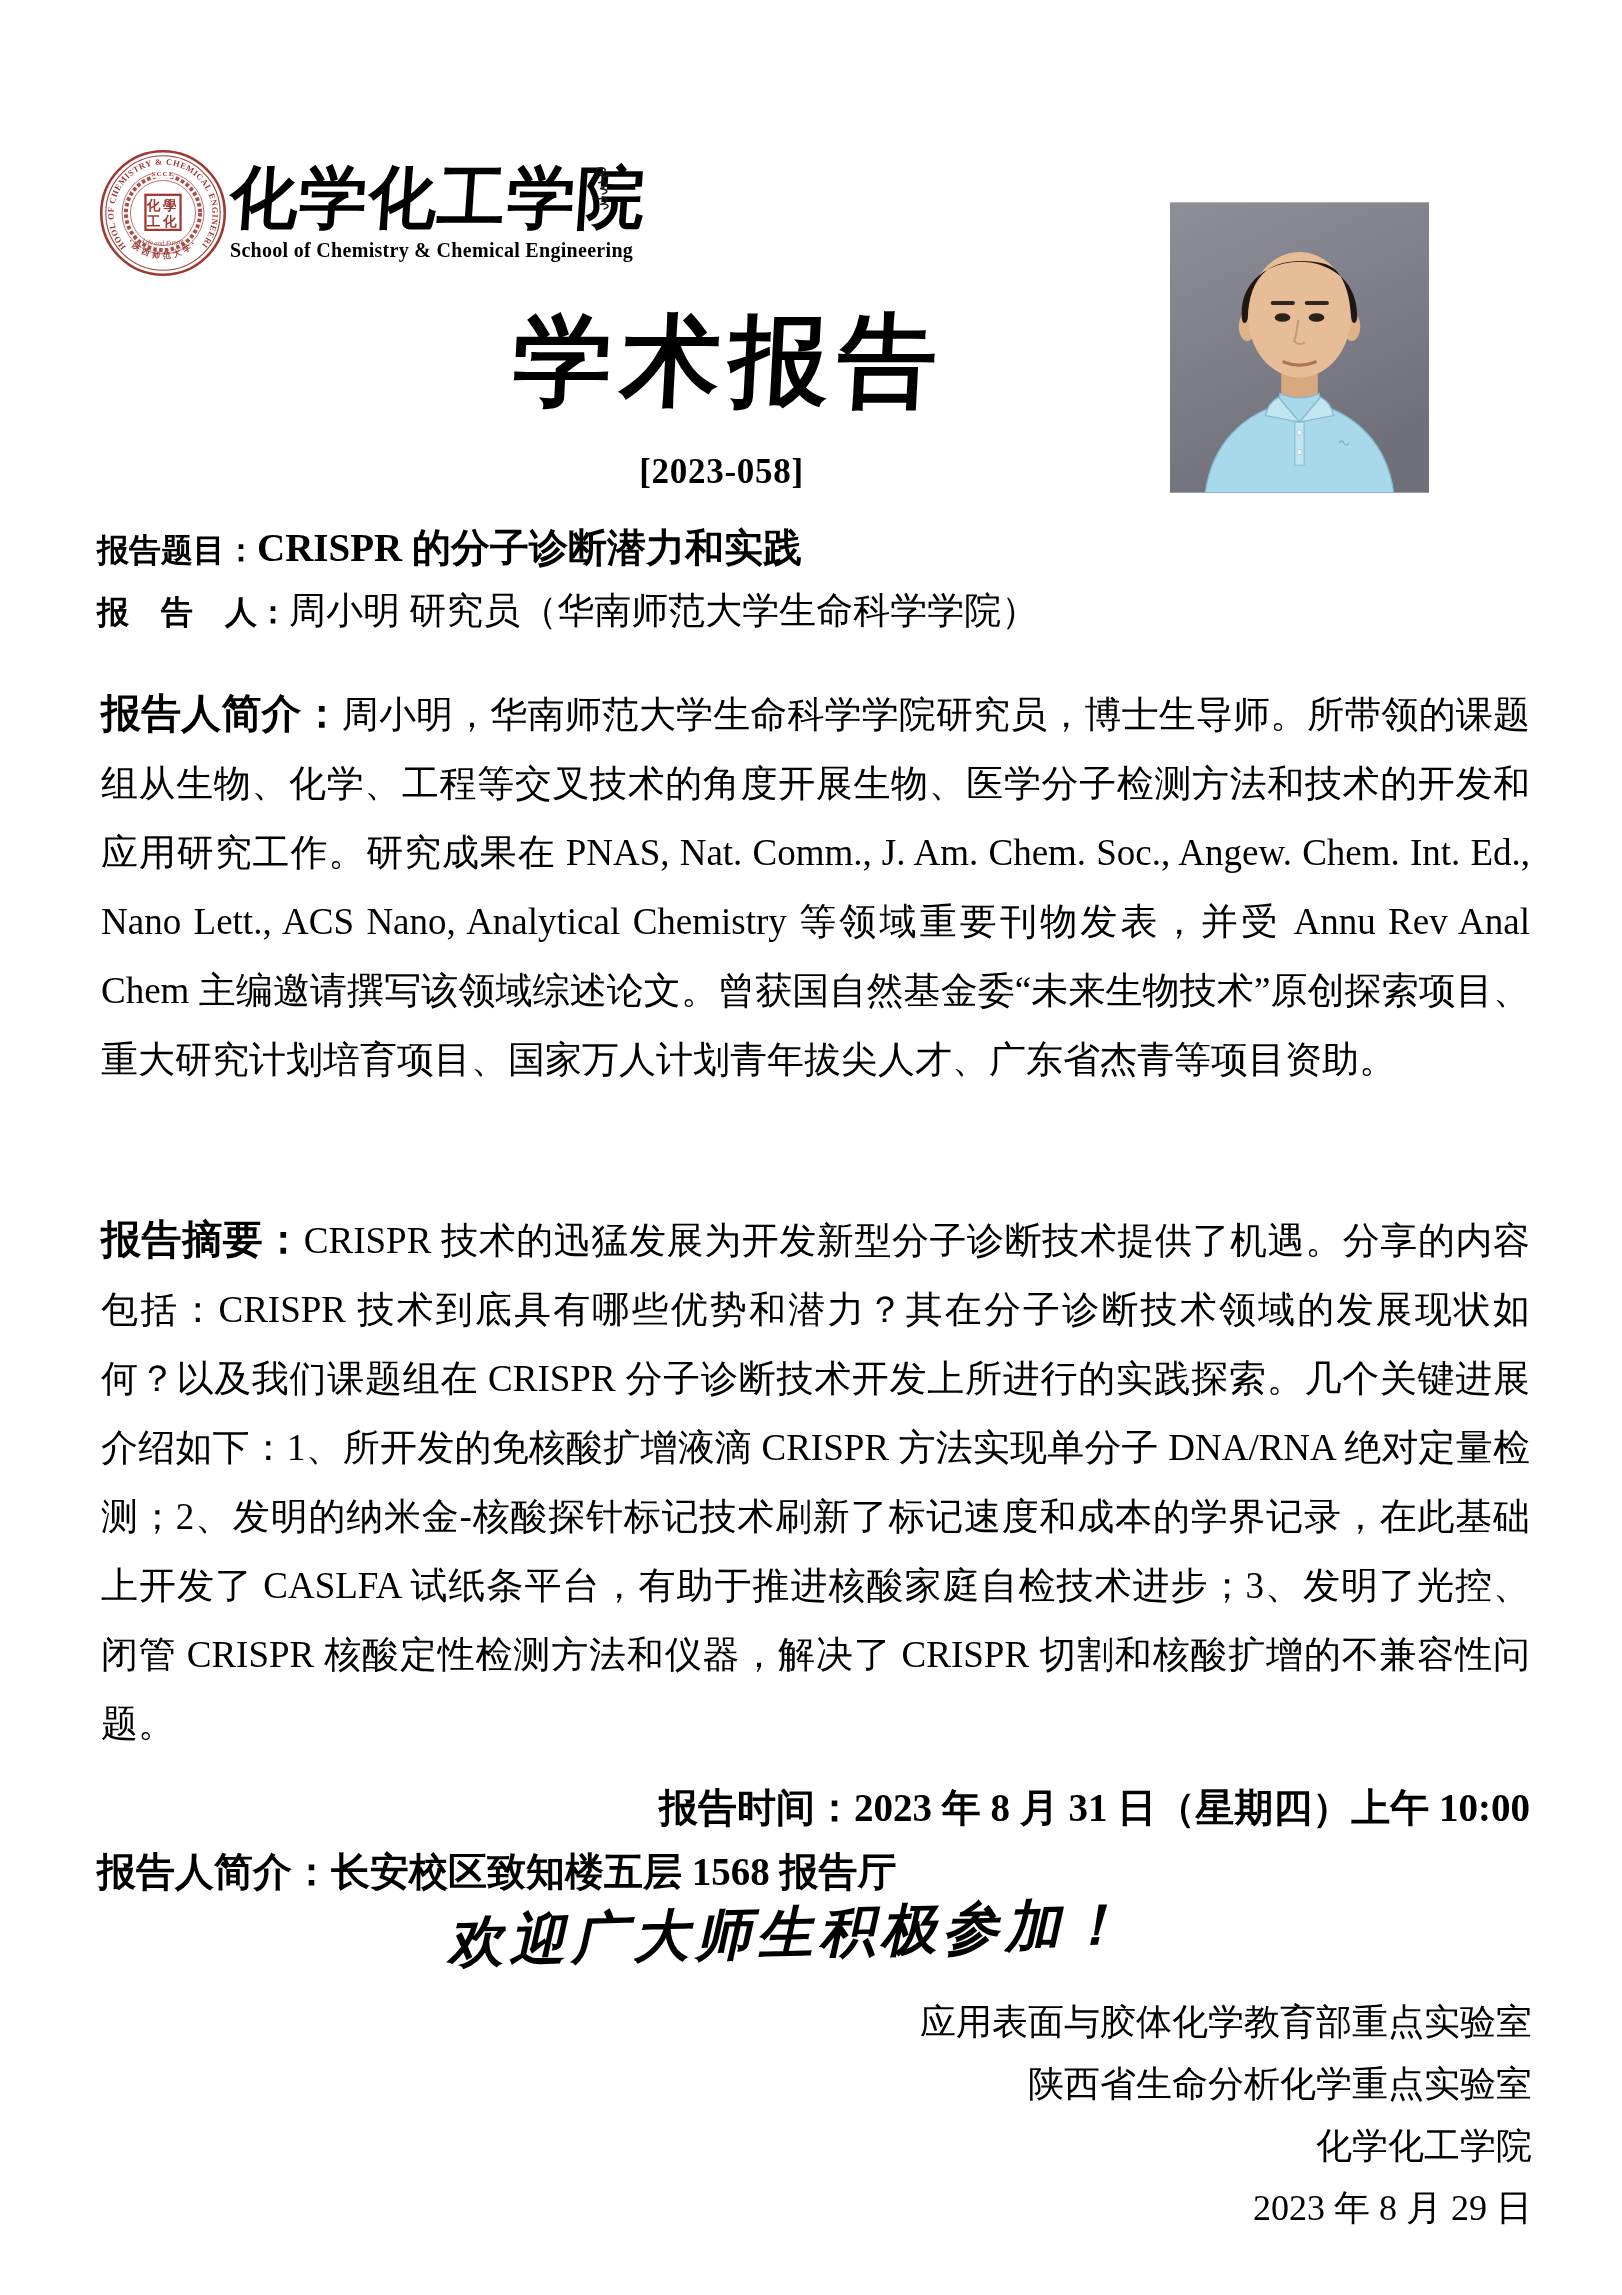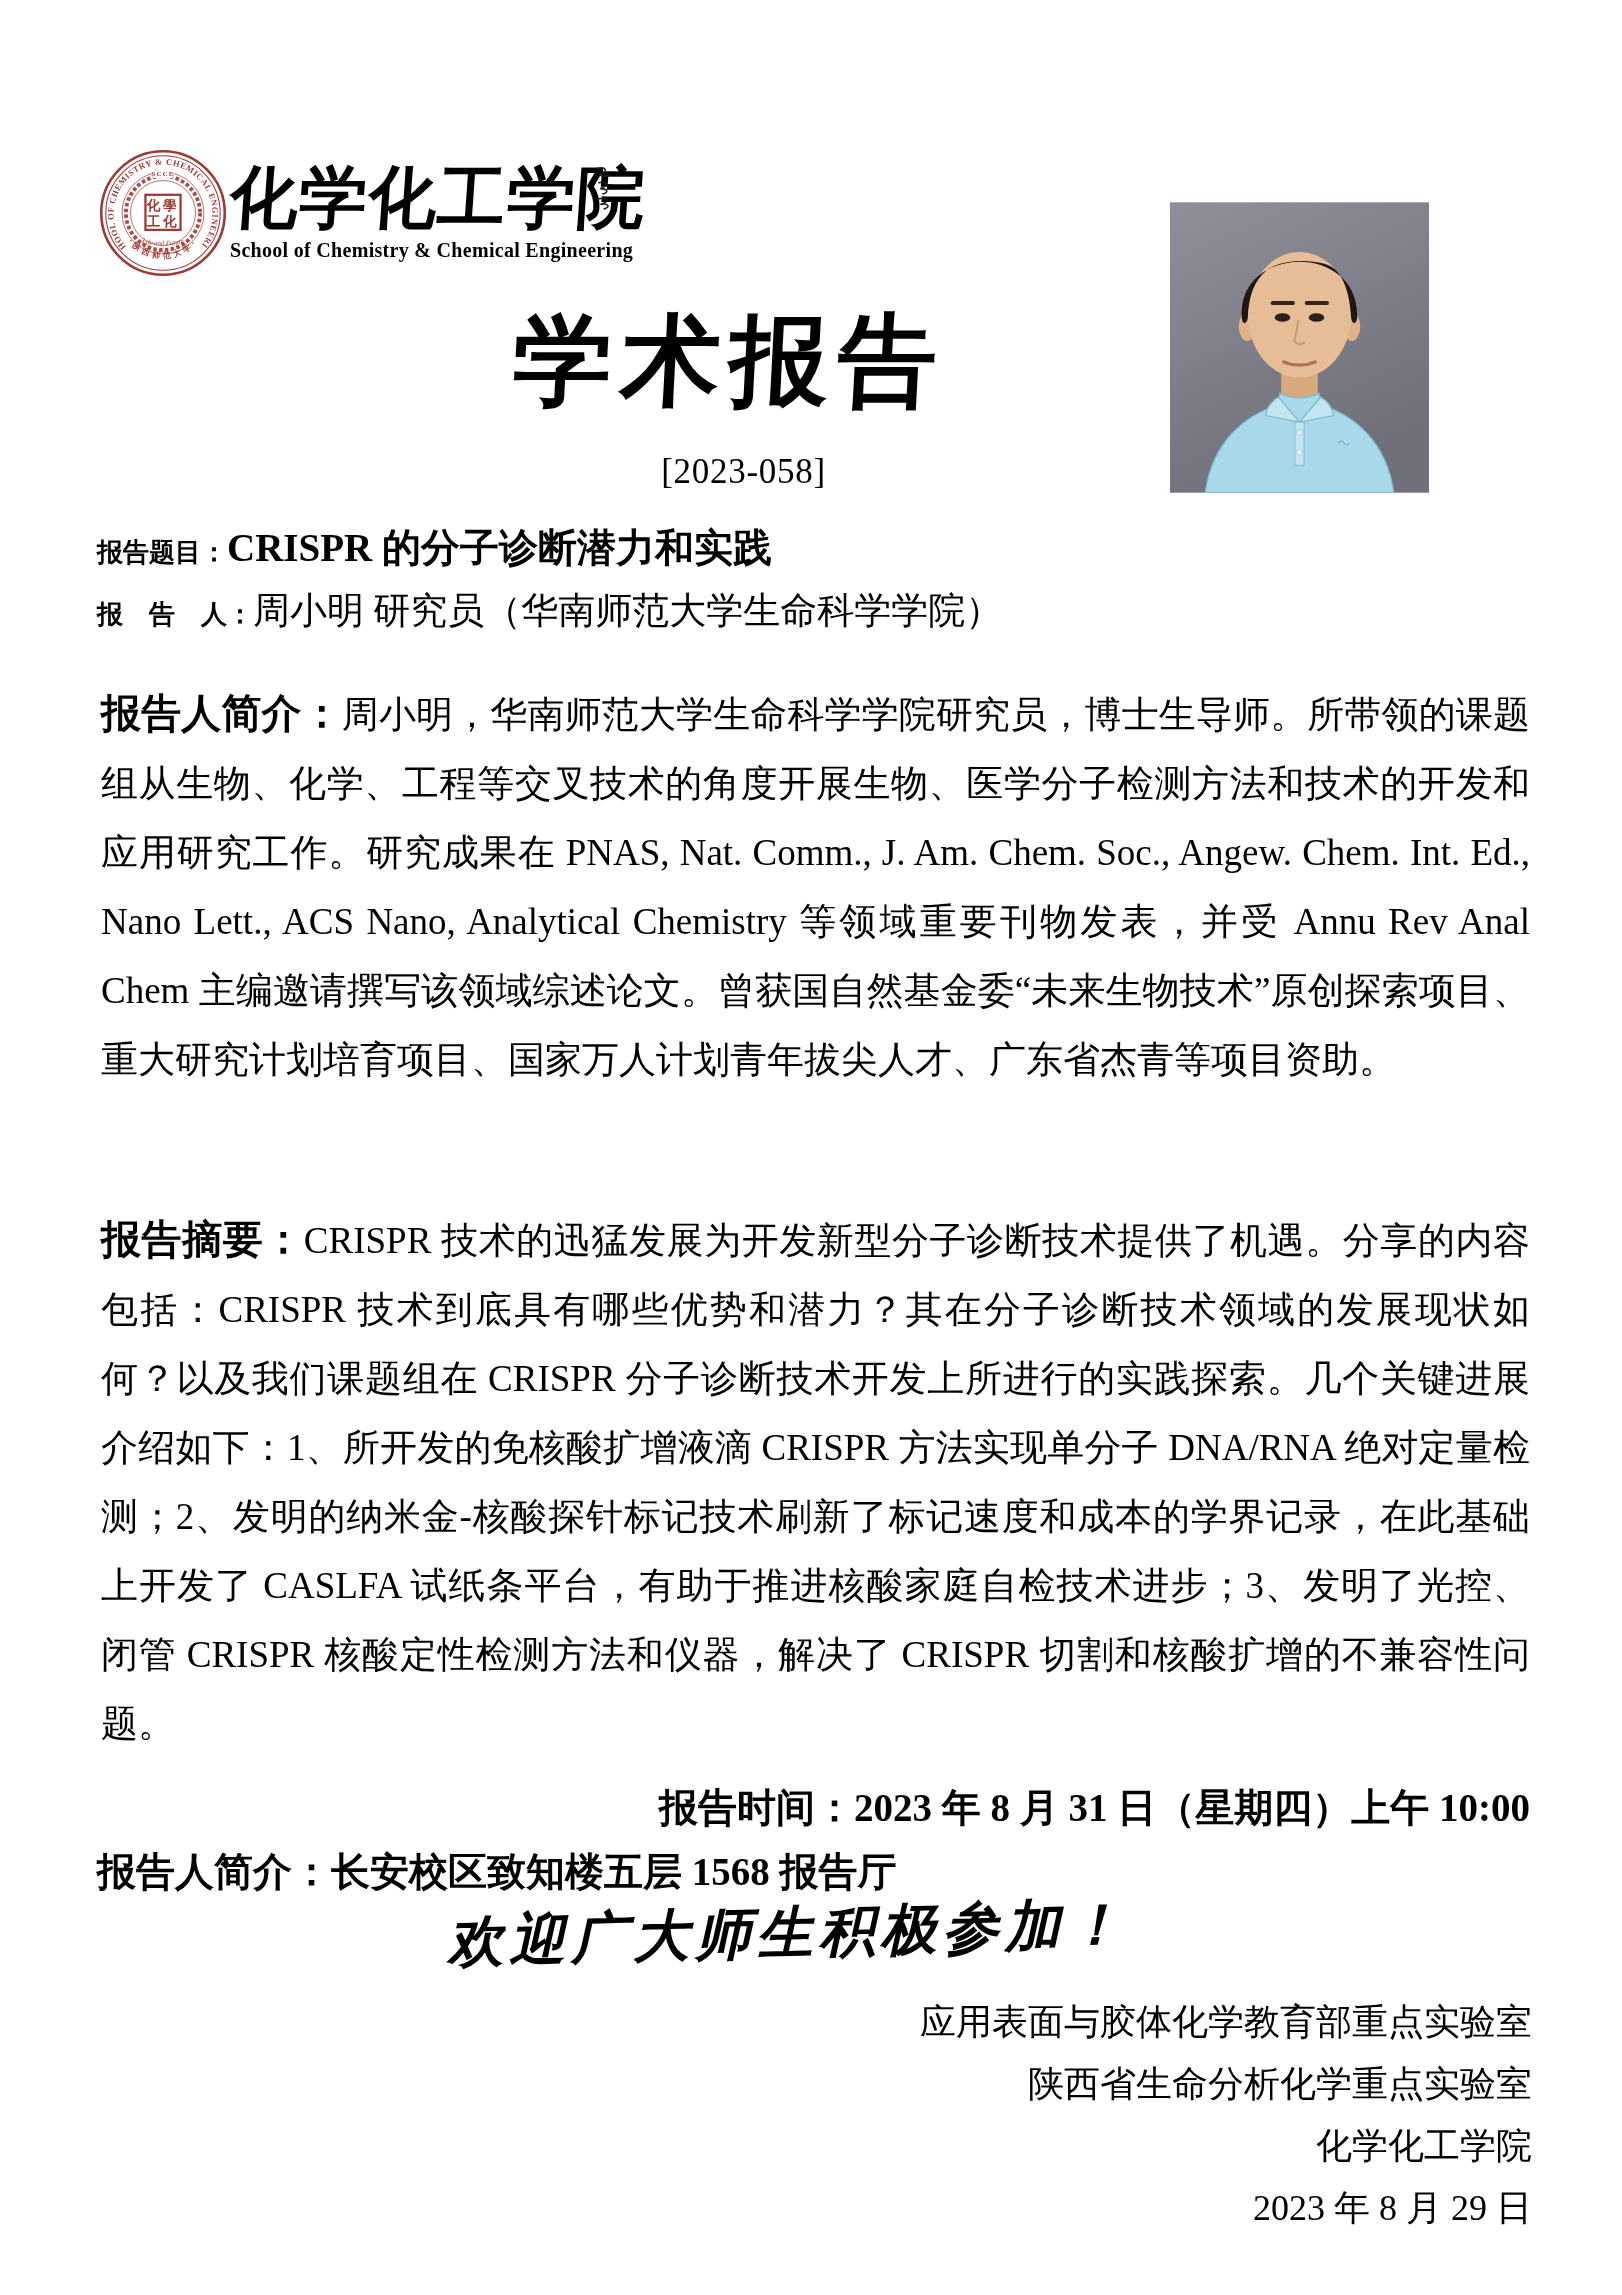--- a/index.html
+++ b/index.html
@@ -25,28 +25,28 @@
   .inscription{position:absolute;left:593px;top:165px;width:21px;height:46px;}
   
   .photo{position:absolute;left:1170px;top:202px;width:259px;height:291px;}
   
   .title{
     position:absolute;left:75px;top:296px;width:1309px;
     text-align:center;font-size:99px;font-weight:900;letter-spacing:9.2px;
     transform:skewX(-3deg);white-space:nowrap;
   }
   .serial{
-    position:absolute;left:89px;top:452px;width:1309px;
-    text-align:center;font-size:35px;font-weight:400;letter-spacing:0.7px;
+    position:absolute;left:67px;top:452px;width:1309px;
+    text-align:center;font-size:35px;font-weight:700;letter-spacing:0.7px;
   }
   
   .line{position:absolute;left:97px;width:1433px;white-space:nowrap;}
   .line.topic{top:521px;font-size:39px;}
   .line.speaker{top:586px;font-size:37px;}
-  .lab{font-weight:bold;font-size:26px;text-align:right;}
+  .lab{font-weight:bold;font-size:32px;text-align:right;}
   .bold{font-weight:bold;}
   
   .para{
     position:absolute;left:97px;width:1429px;margin:4px;
     font-size:37px;line-height:69px;
     text-align:justify;text-align-last:left;
   }
   .para .lab{font-size:40px;}
   .para.bio{top:675px;}
   .para.abstract{top:1201px;}

